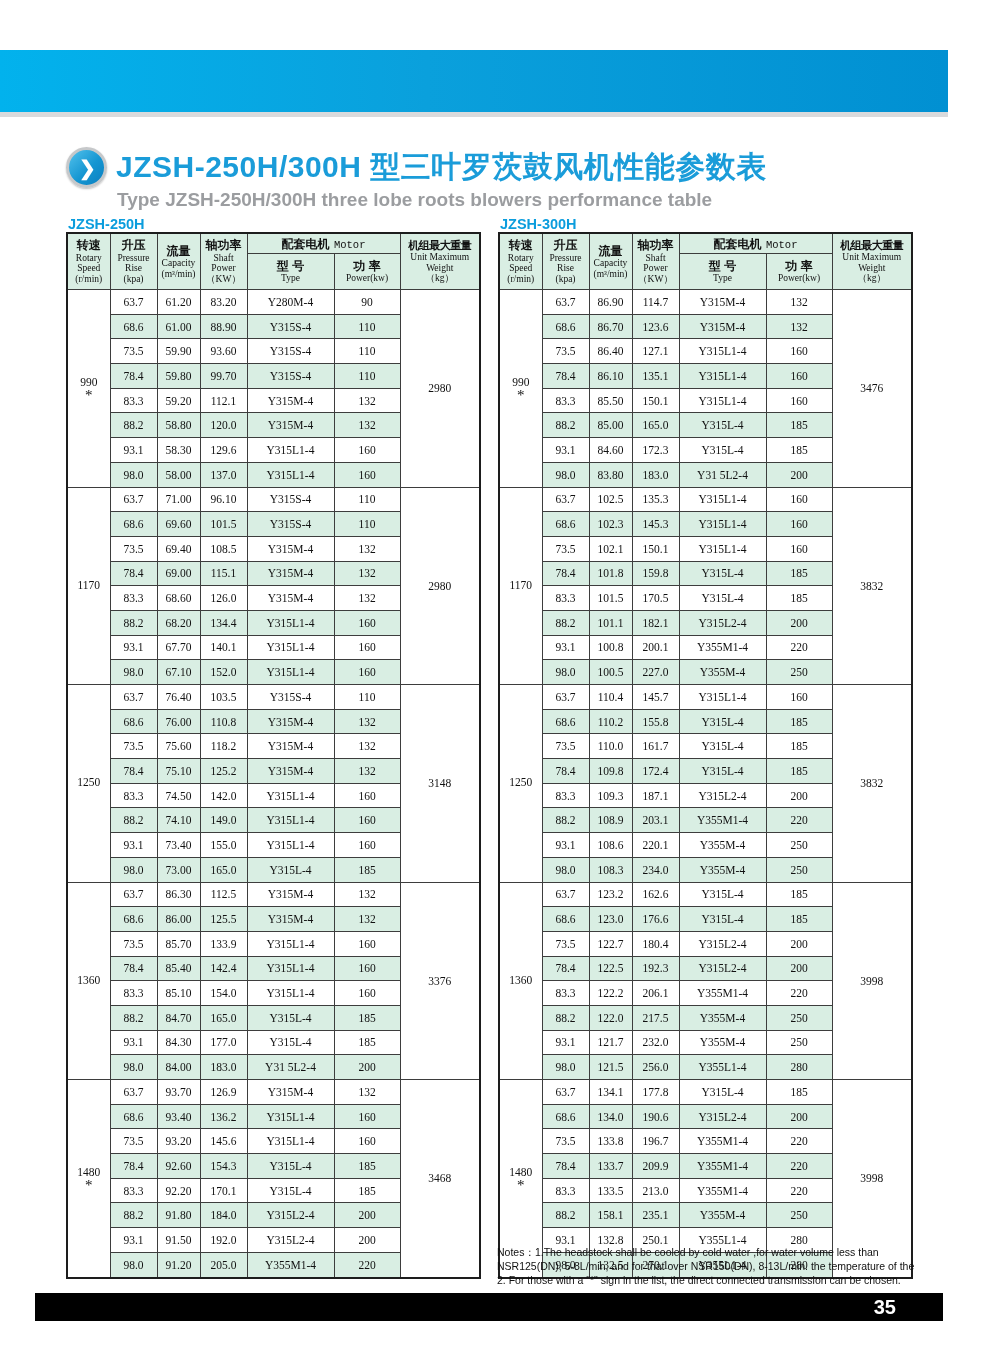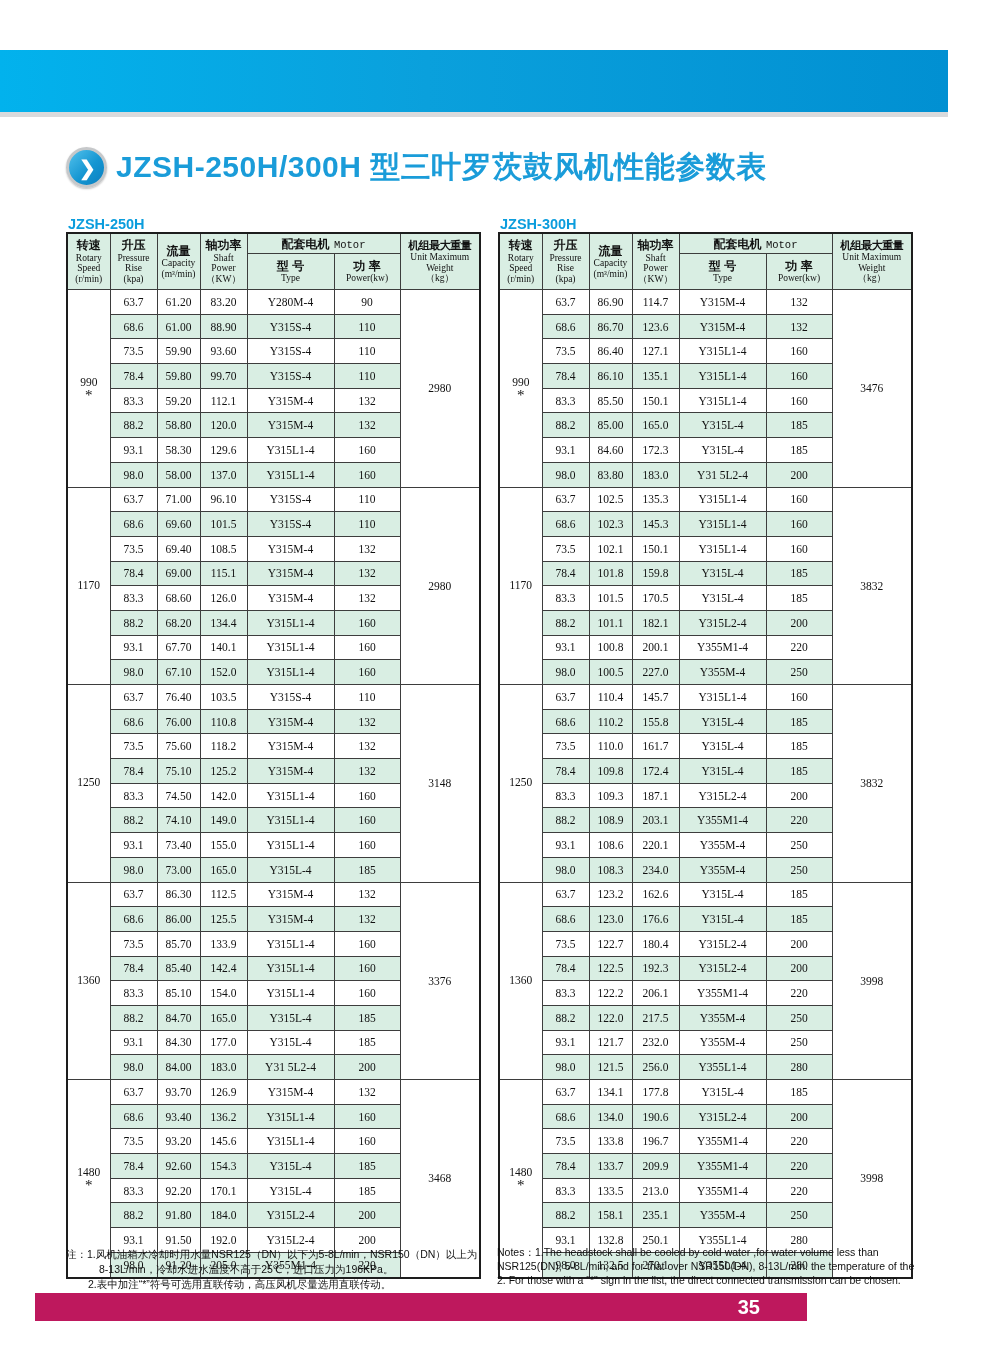--- a/index.html
+++ b/index.html
@@ -70,39 +70,40 @@
   .speed-star { font-size:15px; line-height:0.7; }
 
   
   .notes-cn { position:absolute; left:66px; top:1247px; width:432px; font-size:10.5px; line-height:1.42; color:#101010; }
   .notes-cn .l2 { padding-left:33px; }
   .notes-cn .l3 { padding-left:22px; }
   .notes-en { position:absolute; left:497px; top:1246px; width:446px; font-size:10.5px; line-height:1.32; color:#101010; }
 
   
   .footer-band {
-    position:absolute; left:35px; top:1293px; width:772px; height:28px; background:#be185d;
+    position:absolute; left:35px; top:1293px; width:908px; height:28px; background:#000000;
     display:flex; justify-content:flex-end; align-items:center; padding-right:47px; box-sizing:border-box;
   }
   .page-number { color:#fff; font-weight:bold; font-size:20px; font-family:"Liberation Sans", sans-serif; }
 </style>
 </head>
 <body>
 
 <div class="page">
 
   <div class="top-band"></div>
   <div class="top-band-shadow"></div>
 
   <div class="title-row">
     <div class="title-icon">
         <span>❯</span>
       </div>
     <div class="page-title">JZSH-250H/300H 型三叶罗茨鼓风机性能参数表</div>
   </div>
+  <div class="page-subtitle">Type JZSH-250H/300H  three lobe roots blowers performance table</div>
 
   <div class="table-label" id="label-250">JZSH-250H</div>
   <div class="table-label" id="label-300">JZSH-300H</div>
 
   <div class="tbl-wrap" id="tbl-250">
     <table class="perf">
       <colgroup>
         <col style="width:43px">
           <col style="width:47px">
           <col style="width:43px">
@@ -823,25 +824,20 @@
             <td>98.0</td>
             <td>132.5</td>
             <td>270.1</td>
             <td>Y355L1-4</td>
             <td>280</td>
           </tr>
         </tbody>
     </table>
   </div>
 
-  <div class="notes-cn">
-    <div class="l1">注：1.风机油箱水冷却时用水量NSR125（DN）以下为5-8L/min，NSR150（DN）以上为</div>
-    <div class="l2">8-13L/min，冷却水进水温度不高于25℃，进口压力为196KPa。</div>
-    <div class="l3">2.表中加注“*”符号可选用直联传动，高压风机尽量选用直联传动。</div>
-  </div>
 
   <div class="notes-en">
     <div>Notes：1.The headstock shall be cooled by cold water ,for water volume less than</div>
     <div>NSR125(DN), 5-8L/min, and for that over NSR150(DN), 8-13L/min. the temperature of the</div>
     <div>2. For those with a "*" sign in the list, the direct connected transmission can be chosen.</div>
   </div>
 
   <div class="footer-band">
     <span class="page-number">35</span>
   </div>

